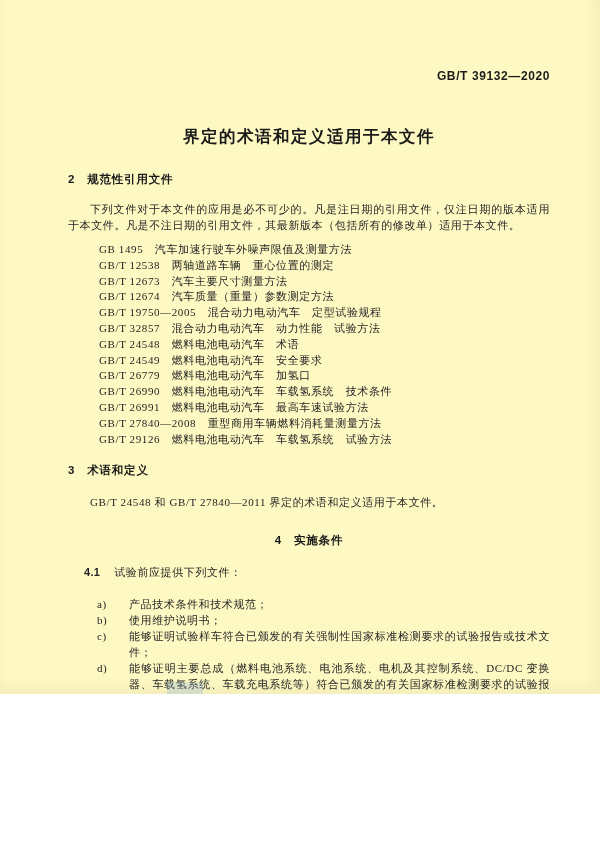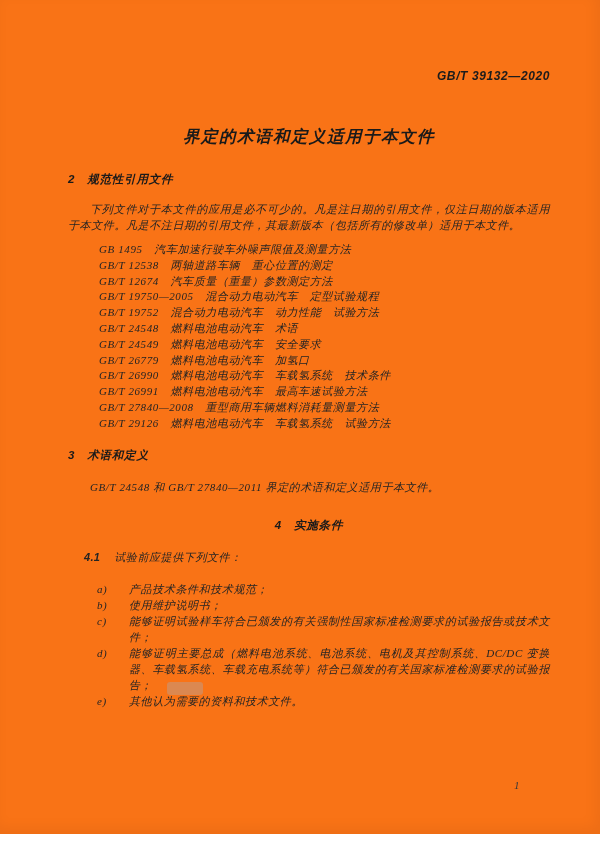--- a/index.html
+++ b/index.html
@@ -3,28 +3,27 @@
 <meta charset="utf-8">
 <style>
   html, body {
     margin: 0;
     padding: 0;
     background: #ffffff;
   }
   .doc-page {
     position: relative;
     width: 600px;
-    height: 834px;
+    height: 694px;
     box-sizing: border-box;
-    background: #f97316;
+    background: #fef9c3;
     padding: 66px 50px 0 68px;
     font-family: "Liberation Serif", "DejaVu Serif", serif;
     color: #242424;
     overflow: hidden;
-    font-style: italic;
   }
   
   .doc-page::after {
     content: "";
     position: absolute;
     inset: 0;
     pointer-events: none;
     box-shadow: inset -4px -6px 14px rgba(0,0,0,0.05);
   }
 
@@ -141,23 +140,24 @@
 
 
   <section>
     <h2 class="sec-heading h-refs">
       <span class="sec-num">2</span><span>规范性引用文件</span>
     </h2>
     <p class="body-para">下列文件对于本文件的应用是必不可少的。凡是注日期的引用文件，仅注日期的版本适用于本文件。凡是不注日期的引用文件，其最新版本（包括所有的修改单）适用于本文件。</p>
     <ul class="ref-list">
       <li class="ref-item">GB 1495　汽车加速行驶车外噪声限值及测量方法</li>
       <li class="ref-item">GB/T 12538　两轴道路车辆　重心位置的测定</li>
+      <li class="ref-item">GB/T 12673　汽车主要尺寸测量方法</li>
       <li class="ref-item">GB/T 12674　汽车质量（重量）参数测定方法</li>
       <li class="ref-item">GB/T 19750—2005　混合动力电动汽车　定型试验规程</li>
-      <li class="ref-item">GB/T 19752　混合动力电动汽车　动力性能　试验方法</li>
+      <li class="ref-item">GB/T 32857　混合动力电动汽车　动力性能　试验方法</li>
       <li class="ref-item">GB/T 24548　燃料电池电动汽车　术语</li>
       <li class="ref-item">GB/T 24549　燃料电池电动汽车　安全要求</li>
       <li class="ref-item">GB/T 26779　燃料电池电动汽车　加氢口</li>
       <li class="ref-item">GB/T 26990　燃料电池电动汽车　车载氢系统　技术条件</li>
       <li class="ref-item">GB/T 26991　燃料电池电动汽车　最高车速试验方法</li>
       <li class="ref-item">GB/T 27840—2008　重型商用车辆燃料消耗量测量方法</li>
       <li class="ref-item">GB/T 29126　燃料电池电动汽车　车载氢系统　试验方法</li>
     </ul>
   </section>
 

